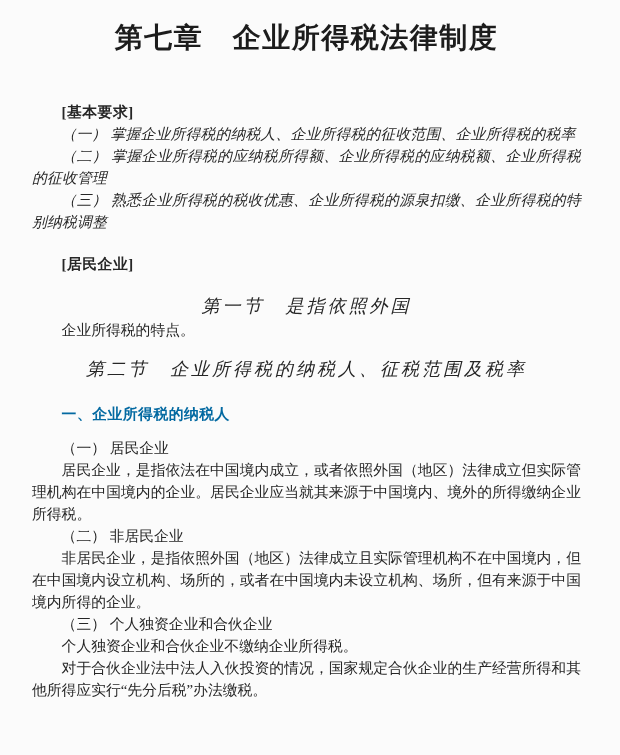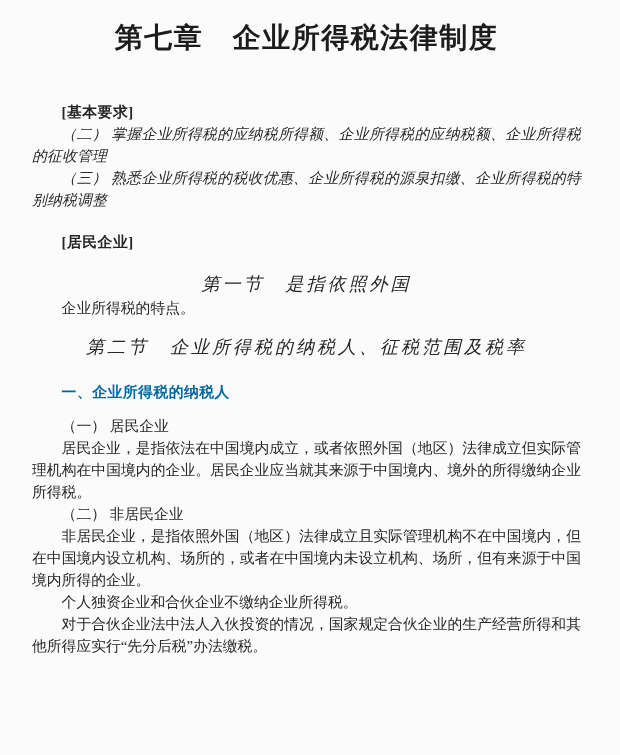--- a/index.html
+++ b/index.html
@@ -78,35 +78,37 @@
 </style>
 </head>
 <body>
 
 <div class="page">
 
   <h1 class="chapter-title">第七章　企业所得税法律制度</h1>
 
   <section>
     <p class="label label-basic">[基本要求]</p>
+    <p class="kai-item">（一） 掌握企业所得税的纳税人、企业所得税的征收范围、企业所得税的税率</p>
     <p class="kai-item">（二） 掌握企业所得税的应纳税所得额、企业所得税的应纳税额、企业所得税的征收管理</p>
     <p class="kai-item">（三） 熟悉企业所得税的税收优惠、企业所得税的源泉扣缴、企业所得税的特别纳税调整</p>
   </section>
 
   <p class="label label-exam">[居民企业]</p>
 
   <section>
     <h2 class="section-heading section-heading-1">第一节　是指依照外国</h2>
     <p class="para">企业所得税的特点。</p>
   </section>
 
   <section>
     <h2 class="section-heading section-heading-2">第二节　企业所得税的纳税人、征税范围及税率</h2>
     <h3 class="sub-heading">一、企业所得税的纳税人</h3>
     <p class="para first-subitem">（一） 居民企业</p>
     <p class="para">居民企业，是指依法在中国境内成立，或者依照外国（地区）法律成立但实际管理机构在中国境内的企业。居民企业应当就其来源于中国境内、境外的所得缴纳企业所得税。</p>
     <p class="para">（二） 非居民企业</p>
     <p class="para">非居民企业，是指依照外国（地区）法律成立且实际管理机构不在中国境内，但在中国境内设立机构、场所的，或者在中国境内未设立机构、场所，但有来源于中国境内所得的企业。</p>
+    <p class="para">（三） 个人独资企业和合伙企业</p>
     <p class="para">个人独资企业和合伙企业不缴纳企业所得税。</p>
     <p class="para">对于合伙企业法中法人入伙投资的情况，国家规定合伙企业的生产经营所得和其他所得应实行“先分后税”办法缴税。</p>
   </section>
 
 </div>
 
 </body></html>

